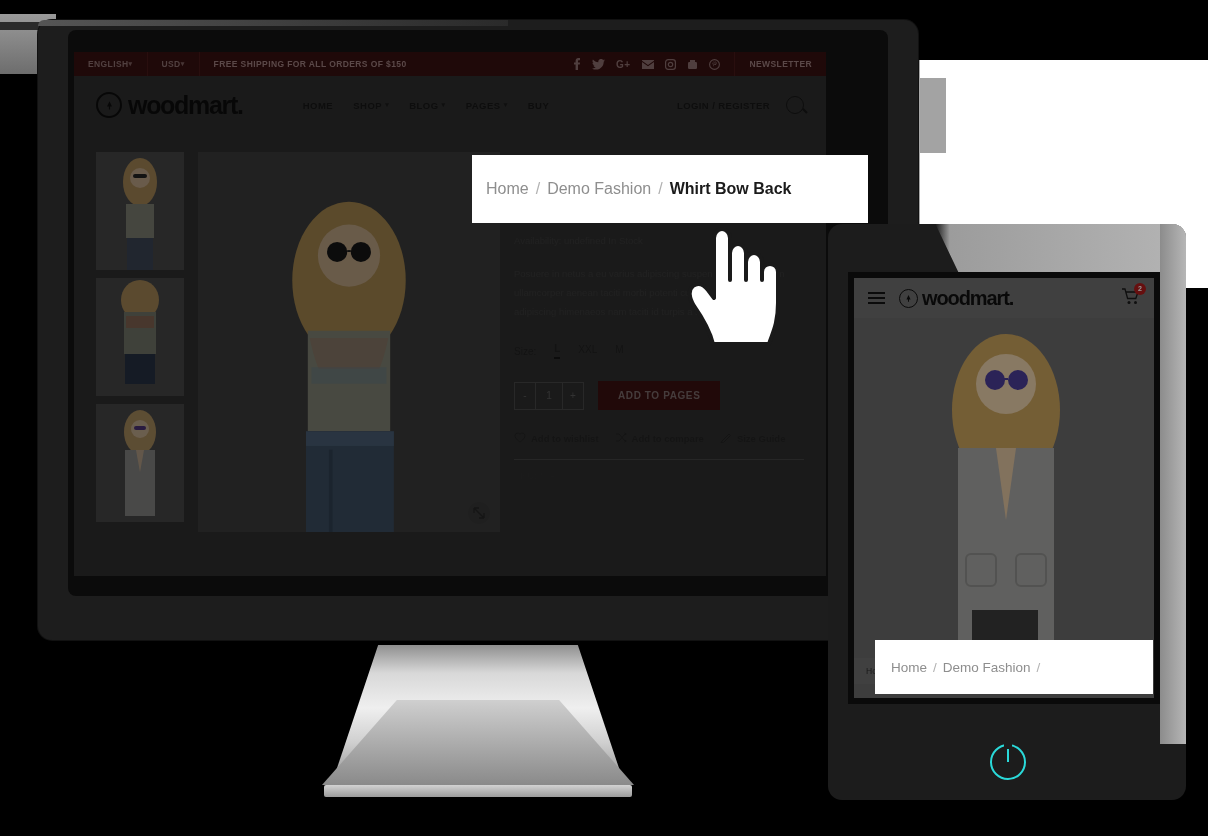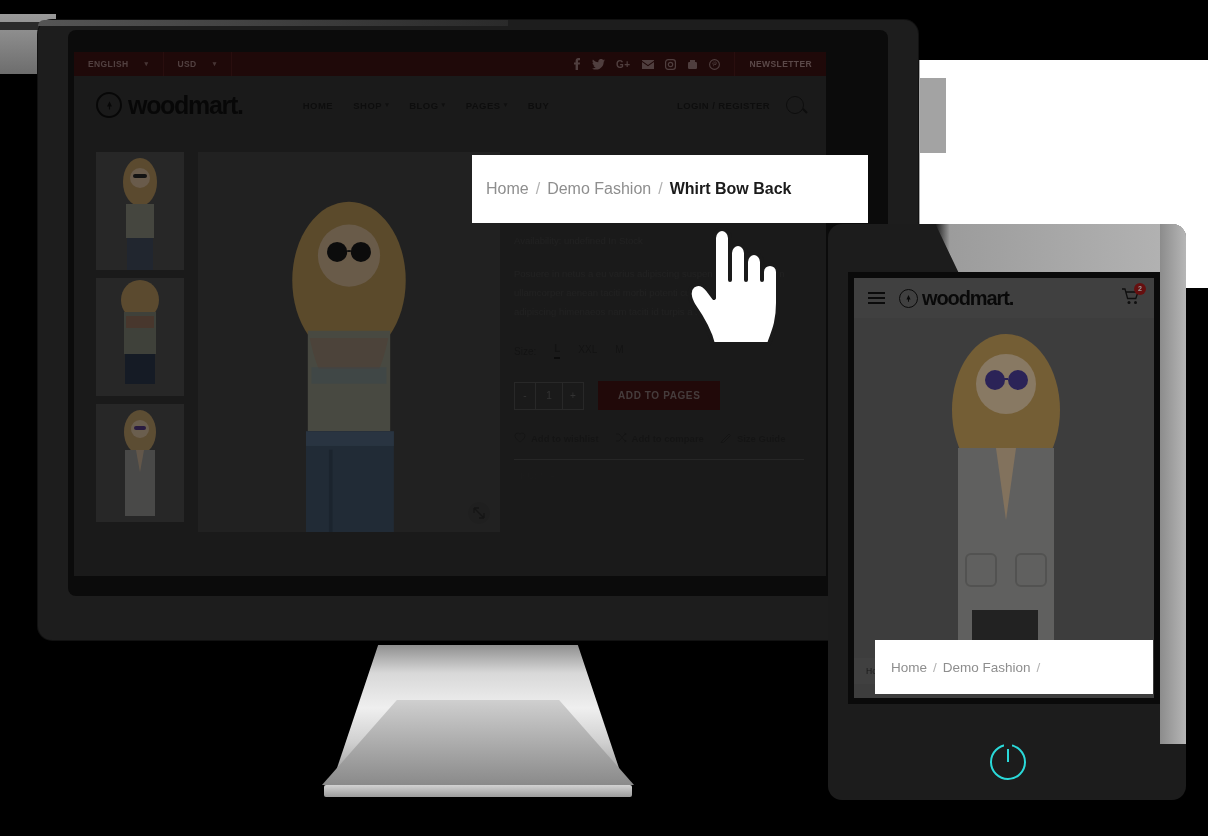--- a/index.html
+++ b/index.html
@@ -32,21 +32,21 @@
   .neck-wings{position:absolute;left:322px;top:645px;width:312px;height:95px;
         background:repeating-linear-gradient(180deg,#ffffff 0px,#ffffff 2px,#1a1a1a 2px,#1a1a1a 4px);
         clip-path:polygon(18% 0%,0% 48%,18% 92%,82% 92%,100% 48%,82% 0%);z-index:-1;}
   .neck-curve{position:absolute;left:322px;top:700px;width:312px;height:85px;
         background:linear-gradient(180deg,#cfcfcf,#8a8a8a);
         clip-path:polygon(24% 0%,76% 0%,100% 100%,0% 100%);}
   .base{position:absolute;left:324px;top:785px;width:308px;height:12px;background:linear-gradient(180deg,#d2d2d2,#9b9b9b);border-radius:2px;}
 
   
   .topbar{height:24px;background:#451414;display:flex;align-items:center;color:#b48f8f;font-size:8.5px;font-weight:bold;letter-spacing:.4px;}
-  .tb-cell{padding:0 14px;height:24px;display:flex;align-items:center;gap:16px;border-right:1px solid #5c2020;}
+  .tb-cell{padding:0 14px;height:24px;display:flex;align-items:center;gap:0;border-right:1px solid #5c2020;}
   .tb-ship{padding:0 14px;height:24px;display:flex;align-items:center;color:#c8a0a0;}
   .tb-spacer{flex:1;}
   .tb-social{display:flex;align-items:center;gap:11px;padding:0 14px;height:24px;border-right:1px solid #5c2020;color:#b08a8a;}
   .tb-social svg{display:block;}
   .tb-news{padding:0 14px;height:24px;display:flex;align-items:center;color:#c8a0a0;}
   .caret{font-size:7px;opacity:.8;}
 
   
   .header{height:58px;background:#3b3b3b;display:flex;align-items:center;padding:0 22px;}
   .logo{display:flex;align-items:center;gap:6px;color:#111;font-size:25px;font-weight:bold;letter-spacing:-1.3px;}
@@ -146,20 +146,21 @@
 
     <div class="topbar">
       <div class="tb-cell">
         <span>ENGLISH</span>
         <span class="caret">▾</span>
       </div>
       <div class="tb-cell">
         <span>USD</span>
         <span class="caret">▾</span>
       </div>
+      <div class="tb-ship">FREE SHIPPING FOR ALL ORDERS OF $150</div>
       <div class="tb-spacer"></div>
       <div class="tb-social">
         <span>
             <svg width="8" height="12" viewBox="0 0 8 12">
               <path fill="currentColor" d="M5 12V6.5h1.8L7 4.4H5V3.2c0-.6.2-1 1-1h1V.1C6.7.1 6 0 5.3 0 3.7 0 2.6 1 2.6 2.9v1.5H1v2.1h1.6V12z"></path>
             </svg>
           </span>
         <span>
             <svg width="13" height="11" viewBox="0 0 13 11">
               <path fill="currentColor" d="M13 1.3c-.5.2-1 .4-1.5.4.6-.3 1-.9 1.2-1.5-.5.3-1.1.5-1.7.7A2.65 2.65 0 0 0 6.4 3.3C4.2 3.2 2.2 2.1.9.5c-.2.4-.4.9-.4 1.4 0 .9.5 1.7 1.2 2.2-.4 0-.9-.1-1.2-.3 0 1.3.9 2.4 2.1 2.6-.2.1-.5.1-.7.1-.2 0-.3 0-.5-.1.3 1.1 1.3 1.8 2.5 1.9-.9.7-2 1.1-3.3 1.1H0c1.2.8 2.6 1.2 4.1 1.2 4.9 0 7.6-4.1 7.6-7.6v-.3c.5-.4 1-.9 1.3-1.4z"></path>

